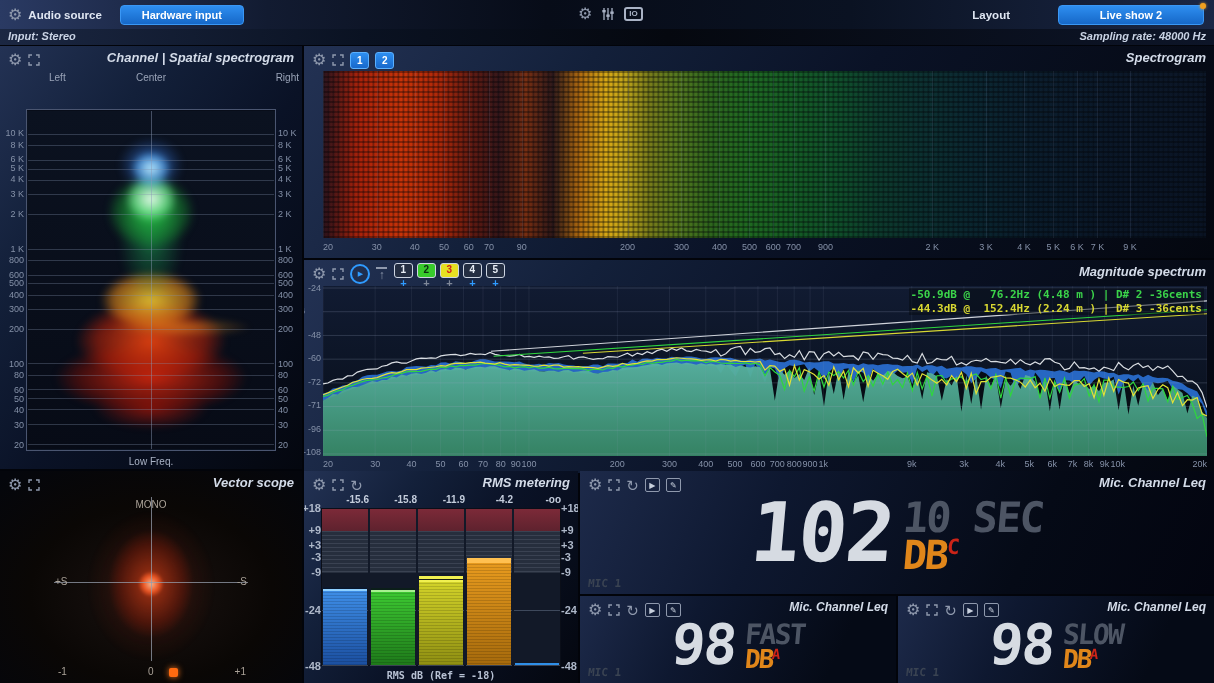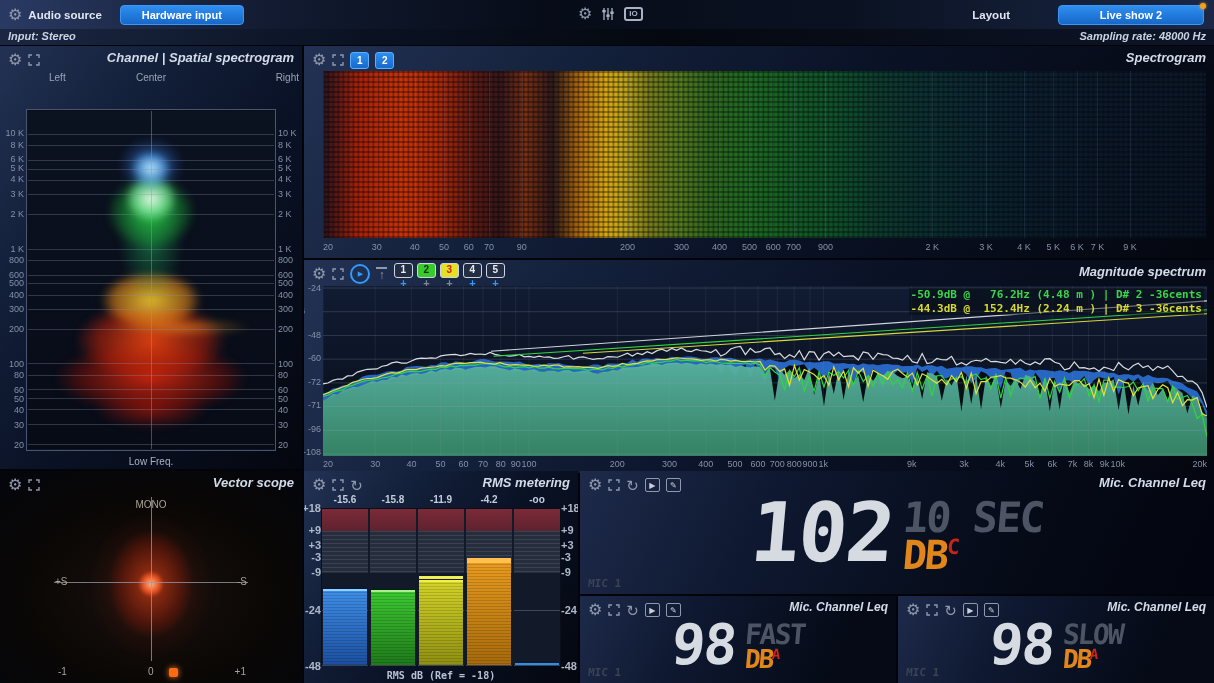--- a/index.html
+++ b/index.html
@@ -77,21 +77,21 @@
   .vs-lab{position:absolute;font-size:10px;color:#aaa298;}
   .vs-blob{position:absolute;left:50%;top:111px;width:190px;height:200px;transform:translate(-50%,-50%);
     filter:blur(1px);pointer-events:none;background:
     radial-gradient(circle 13px at 50% 51%,rgba(255,195,155,0.9),rgba(255,95,40,0.8) 60%,rgba(255,95,40,0) 100%),
     radial-gradient(ellipse 52px 66px at 50% 51%,rgba(235,72,25,0.6),rgba(150,32,10,0.32) 60%,rgba(150,32,10,0) 82%),
     radial-gradient(ellipse 78px 92px at 50% 52%,rgba(120,26,8,0.4),rgba(120,26,8,0) 82%);}
   .vs-marker{position:absolute;width:9px;height:9px;background:#ff6a10;box-shadow:0 0 6px #ff7a20;border-radius:2px;}
   
   #p-rms{left:304px;top:471px;width:274px;height:212px;}
   .rms-vals{position:absolute;left:17px;right:17px;top:23px;height:12px;display:flex;}
-  .rms-vals span{flex:1;text-align:center;font-size:10px;font-weight:bold;color:#c4cddc;}
+  .rms-vals span{flex:1;text-align:right;font-size:10px;font-weight:bold;color:#c4cddc;}
   .rms-body{position:absolute;left:0;right:0;top:37px;bottom:17px;}
   .meter{position:absolute;left:17px;right:17px;top:0;bottom:0;background:#121928;border:1px solid #0a0e18;}
   .rms-scale span{position:absolute;font-size:11px;font-weight:bold;color:#aeb8c9;transform:translateY(-50%);}
   .meter-cols{position:absolute;inset:0;display:flex;gap:2px;}
   .mcol{flex:1;position:relative;}
   .zone-red{position:absolute;left:0;right:0;top:0;background:linear-gradient(#7c2a38,#5e222e);}
   .zone-stripes{position:absolute;left:0;right:0;
     background:repeating-linear-gradient(180deg,#3a4252 0px,#3a4252 1px,#262e3d 1px,#262e3d 4px);}
   .mbar{position:absolute;left:1px;right:1px;bottom:0;
     background-image:repeating-linear-gradient(180deg,rgba(0,0,0,0.14) 0 1px,rgba(0,0,0,0) 1px 3px);}

